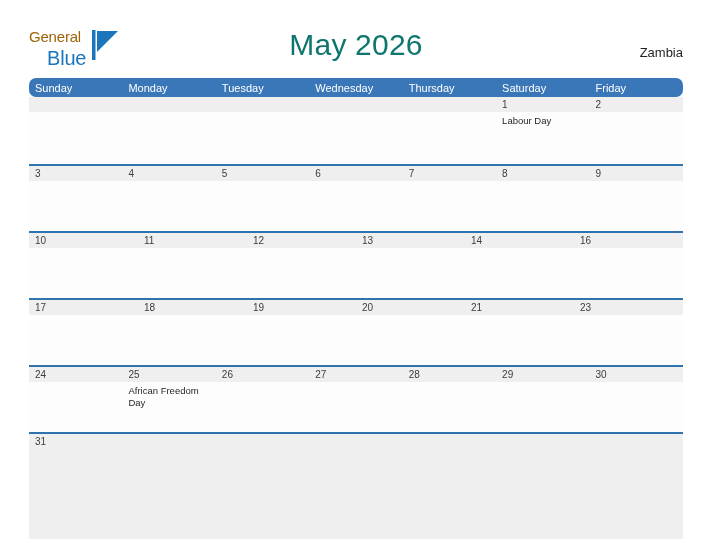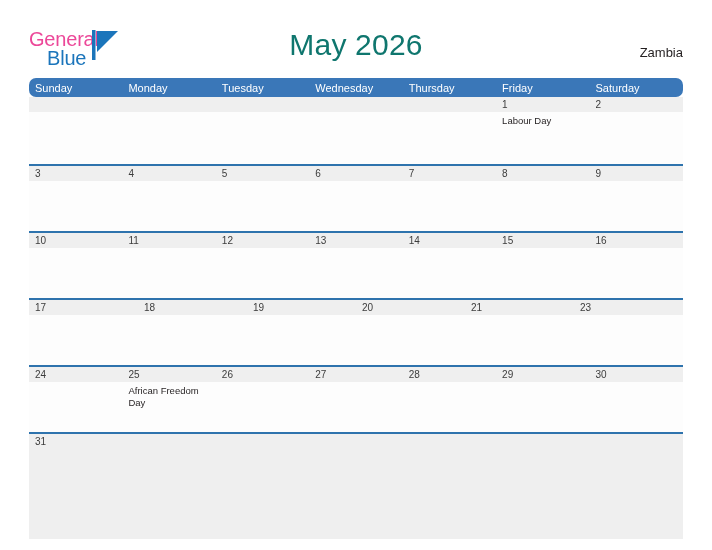--- a/index.html
+++ b/index.html
@@ -33,23 +33,23 @@
   .logo {
     position: absolute;
     left: 29px;
     top: 29px;
     width: 120px;
     height: 40px;
     line-height: 1;
     user-select: none;
   }
   .logo-general {
-    font-size: 20px;
+    font-size: 15px;
     letter-spacing: -0.2px;
-    color: #ec4899;
+    color: #a16207;
     display: block;
     height: 21px;
   }
   .logo-blue {
     font-size: 20px;
     letter-spacing: -0.2px;
     color: #1b75bb;
     display: block;
     margin-left: 18px;
     margin-top: -2px;
@@ -169,22 +169,22 @@
   </div>
 
   <div class="calendar">
 
     <div class="dow-row">
       <div class="dow">Sunday</div>
       <div class="dow">Monday</div>
       <div class="dow">Tuesday</div>
       <div class="dow">Wednesday</div>
       <div class="dow">Thursday</div>
+      <div class="dow">Saturday</div>
       <div class="dow">Friday</div>
-      <div class="dow">Saturday</div>
     </div>
 
     <div class="week week-first">
       <div class="day">
         <div class="day-num-band">
           <div class="day-num"></div>
         </div>
         <div class="day-body">
           <div class="event"></div>
         </div>
@@ -327,28 +327,20 @@
         <div class="day-num-band">
           <div class="day-num">13</div>
         </div>
         <div class="day-body">
           <div class="event"></div>
         </div>
       </div>
       <div class="day">
         <div class="day-num-band">
           <div class="day-num">14</div>
-        </div>
-        <div class="day-body">
-          <div class="event"></div>
-        </div>
-      </div>
-      <div class="day">
-        <div class="day-num-band">
-          <div class="day-num">15</div>
         </div>
         <div class="day-body">
           <div class="event"></div>
         </div>
       </div>
       <div class="day">
         <div class="day-num-band">
           <div class="day-num">16</div>
         </div>
         <div class="day-body">

